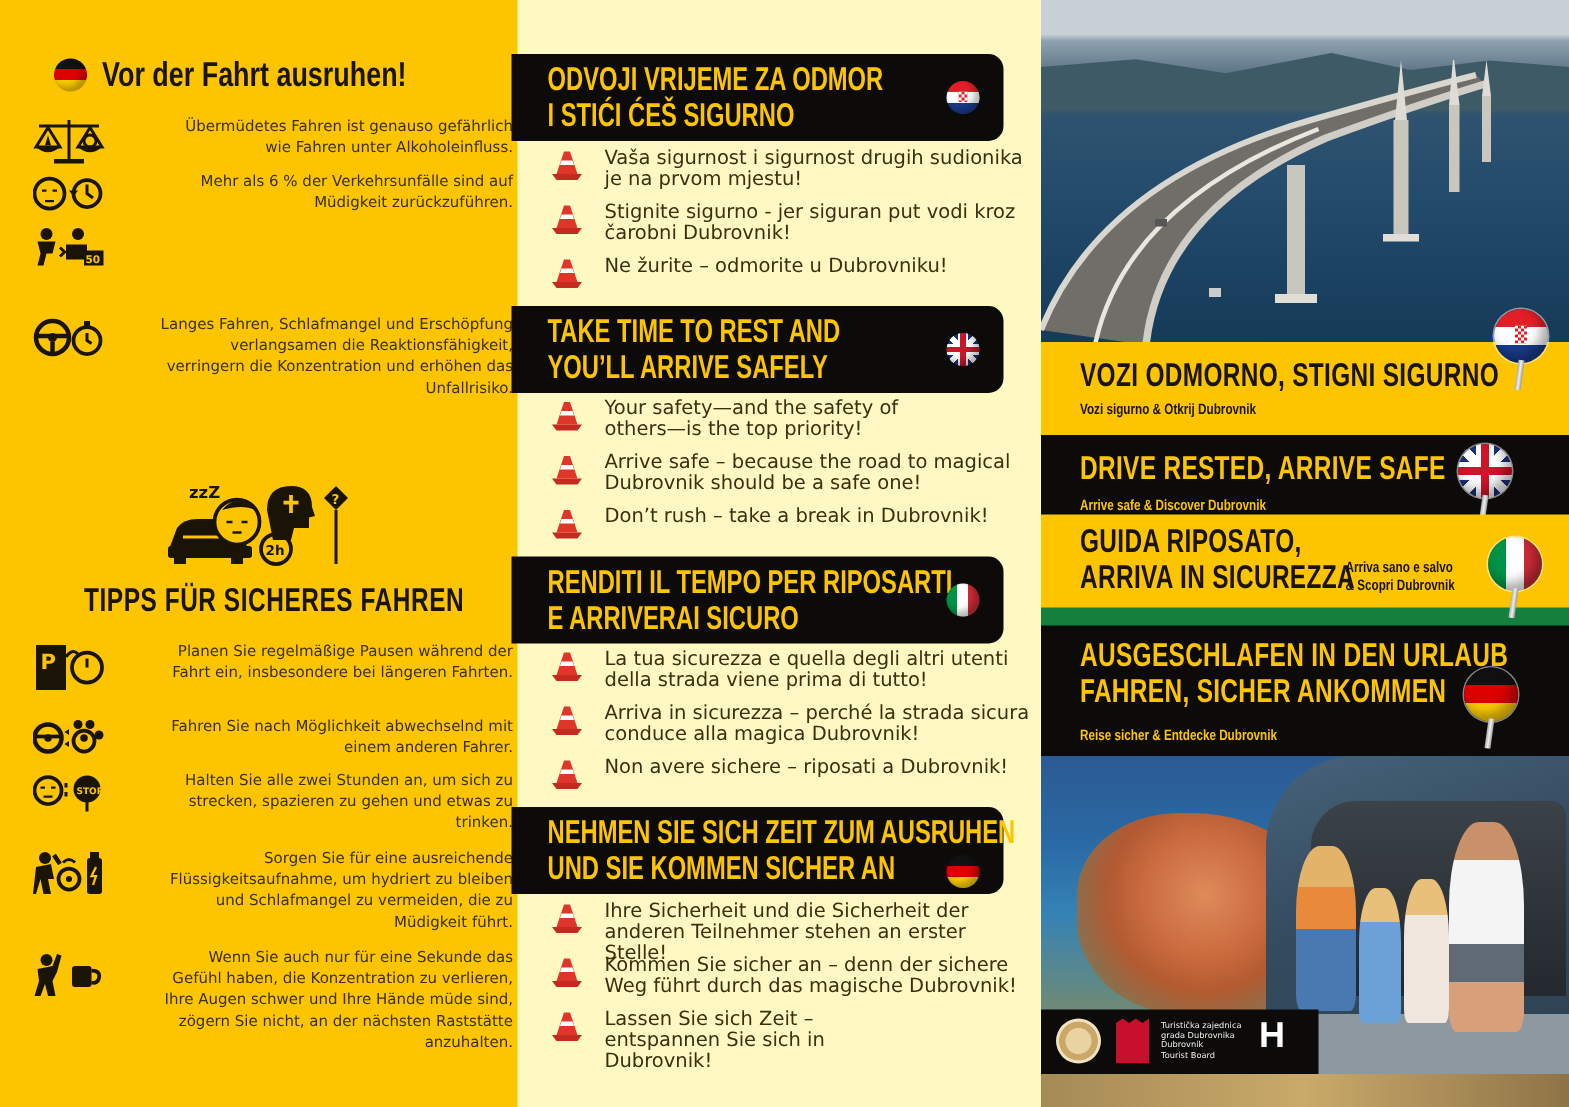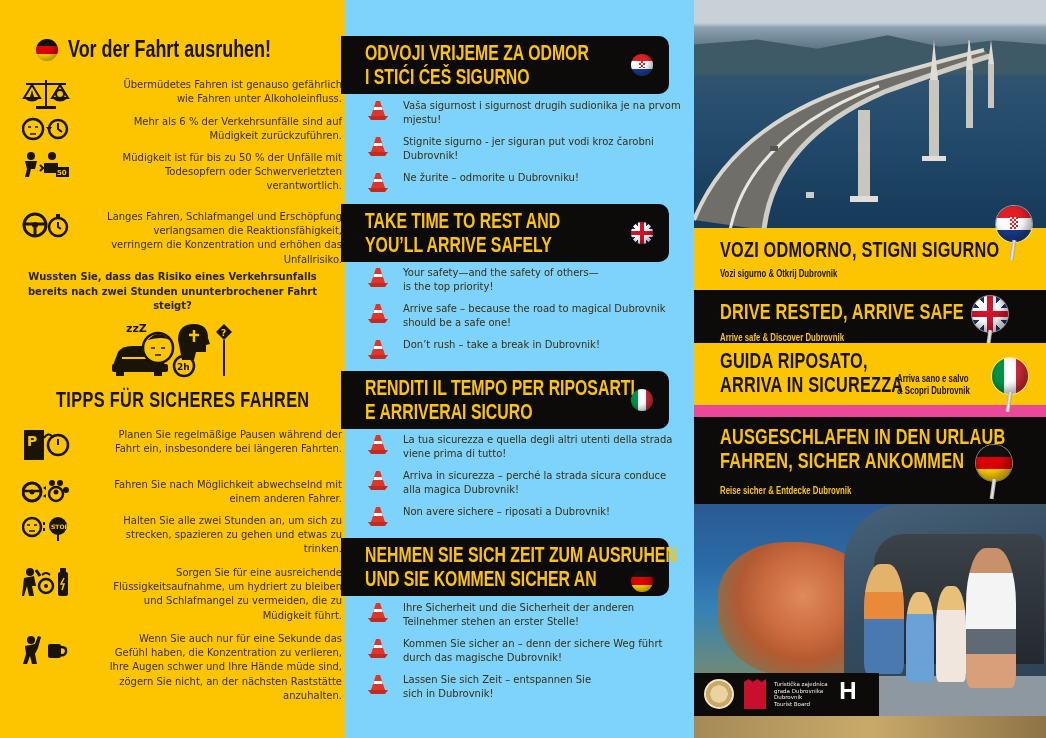--- a/index.html
+++ b/index.html
@@ -27,30 +27,30 @@
   .fact { position: absolute; left: 22px; width: 320px; display: flex; gap: 10px; }
   .fact .ico { width: 62px; flex: none; display: flex; align-items: flex-start; justify-content: flex-start; }
   .fact .txt { font-size: 10px; line-height: 14.2px; color: #3a3010; padding-left: 10px; text-align: right; }
 
   .did-you-know { position: absolute; left: 20px; top: 270px; width: 305px; text-align: center; font-weight: bold; font-size: 10px; line-height: 14.5px; color: #2b2412; }
   .illus { position: absolute; left: 108px; top: 318px; width: 130px; height: 62px; }
 
   .lp-h2 { position: absolute; left: 56px; top: 387px; font-family: "Liberation Sans", sans-serif; font-weight: bold; font-size: 22px; color: #1a1406; transform: scaleX(0.74); transform-origin: left center; white-space: nowrap; letter-spacing: 0.5px; }
 
   
-  .panel-mid { position: absolute; left: 345px; top: 0; width: 350px; height: 738px; background: #7dd3fc; }
+  .panel-mid { position: absolute; left: 345px; top: 0; width: 350px; height: 738px; background: #fef9c3; }
   .banner { position: absolute; left: -4px; width: 328px; height: 58px; background: #0c0b0a; border-radius: 0 10px 10px 0; }
   .banner .bt { position: absolute; left: 24px; top: 5px; font-family: "Liberation Sans", sans-serif; font-weight: bold; font-size: 22px; line-height: 24px; color: #fcc500; transform: scaleX(0.72); transform-origin: left top; white-space: nowrap; }
   .banner .flag-ball { position: absolute; right: 16px; top: 18px; }
   .bullet { position: absolute; left: 22px; display: flex; gap: 14px; width: 320px; }
   .cone { width: 22px; height: 22px; flex: none; margin-top: 1px; }
-  .bullet .bt2 { font-size: 10px; line-height: 14.2px; color: #3a3010; }
+  .bullet .bt2 { font-size: 13px; line-height: 14.2px; color: #3a3010; }
 
   
-  .panel-right { position: absolute; left: 694px; top: 0; width: 352px; height: 738px; background: #ec4899; overflow: hidden; }
+  .panel-right { position: absolute; left: 694px; top: 0; width: 352px; height: 738px; background: #15803d; overflow: hidden; }
   .photo-bridge { position: absolute; left: 0; top: 0; width: 352px; height: 228px; background: linear-gradient(180deg, #c9d1d8 0 10%, #8ea1b0 12%, #4f6878 24%, #3c5968 31%, #2f5370 34%, #224a6b 60%, #163a58 100%); overflow: hidden; }
   .photo-bridge .hills { position: absolute; left: 0; top: 32px; width: 352px; height: 42px; background: #3e5a66; clip-path: polygon(0 30%, 18% 18%, 35% 40%, 55% 8%, 70% 35%, 85% 20%, 100% 30%, 100% 100%, 0 100%); }
   .photo-bridge .deck { position: absolute; left: 0; top: 60px; width: 280px; height: 180px; }
 
   .slogan { position: absolute; left: 0; width: 352px; }
   .slogan .s1 { position: absolute; left: 26px; font-family: "Liberation Sans", sans-serif; font-weight: bold; font-size: 22px; line-height: 24px; transform: scaleX(0.74); transform-origin: left top; white-space: nowrap; letter-spacing: 0.3px; }
   .slogan .s2 { position: absolute; left: 26px; font-family: "Liberation Sans", sans-serif; font-weight: bold; font-size: 10px; transform: scaleX(0.78); transform-origin: left top; white-space: nowrap; }
   .sl-yellow { background: #fcc500; }
   .sl-yellow .s1, .sl-yellow .s2 { color: #1a1406; }
   .sl-black { background: #0c0b0a; }
@@ -115,37 +115,35 @@
       <svg width="48" height="28" viewBox="0 0 48 28">
           <circle cx="9" cy="5" r="4" fill="#1a1406"></circle>
           <path d="M3 10h12l-2 8h-4l-2 8H3l2-8z" fill="#1a1406"></path>
           <circle cx="30" cy="5" r="4" fill="#1a1406"></circle>
           <path d="M22 12h14v10H22z" fill="#1a1406"></path>
           <path d="M18 14l3 3-3 3" stroke="#1a1406" stroke-width="2" fill="none"></path>
           <rect x="34" y="16" width="13" height="10" fill="#1a1406"></rect>
           <text x="35" y="24" font-size="7" fill="#fcc500" font-family="DejaVu Sans, sans-serif" font-weight="bold">50</text>
         </svg>
     </span>
-    <span class="txt">Müdigkeit ist für bis zu 50 % der Unfälle mit Todesopfern oder Schwerverletzten verantwortlich.</span>
   </div>
   <div class="fact" style="top:210px">
     <span class="ico">
       <svg width="48" height="30" viewBox="0 0 48 30">
           <circle cx="13" cy="15" r="11" fill="none" stroke="#1a1406" stroke-width="3"></circle>
           <circle cx="13" cy="15" r="3" fill="#1a1406"></circle>
           <path d="M2 14h22M13 18v8" stroke="#1a1406" stroke-width="3"></path>
           <circle cx="36" cy="17" r="9" fill="none" stroke="#1a1406" stroke-width="2.5"></circle>
           <rect x="34" y="4" width="4" height="4" fill="#1a1406"></rect>
           <path d="M36 12v5l3 2" stroke="#1a1406" stroke-width="2" fill="none"></path>
         </svg>
     </span>
     <span class="txt">Langes Fahren, Schlafmangel und Erschöpfung verlangsamen die Reaktionsfähigkeit, verringern die Konzentration und erhöhen das Unfallrisiko.</span>
   </div>
 
-  <div class="did-you-know">Wussten Sie, dass das Risiko eines Verkehrsunfalls bereits nach zwei Stunden ununterbrochener Fahrt steigt?</div>
 
   <div class="illus">
     <svg width="130" height="62" viewBox="0 0 130 62">
       <text x="18" y="14" font-size="11" font-weight="bold" fill="#1a1406" font-family="DejaVu Sans, sans-serif">zzZ</text>
       <path d="M4 50 L10 34 Q14 28 24 28 L40 28 Q48 28 52 34 L58 50 Z" fill="#1a1406"></path>
       <rect x="4" y="46" width="56" height="8" rx="2" fill="#1a1406"></rect>
       <rect x="8" y="52" width="8" height="6" fill="#1a1406"></rect>
         <rect x="46" y="52" width="8" height="6" fill="#1a1406"></rect>
       <path d="M14 40h36" stroke="#fcc500" stroke-width="2"></path>
       <circle cx="50" cy="30" r="15" fill="#fcc500" stroke="#1a1406" stroke-width="2.5"></circle>

